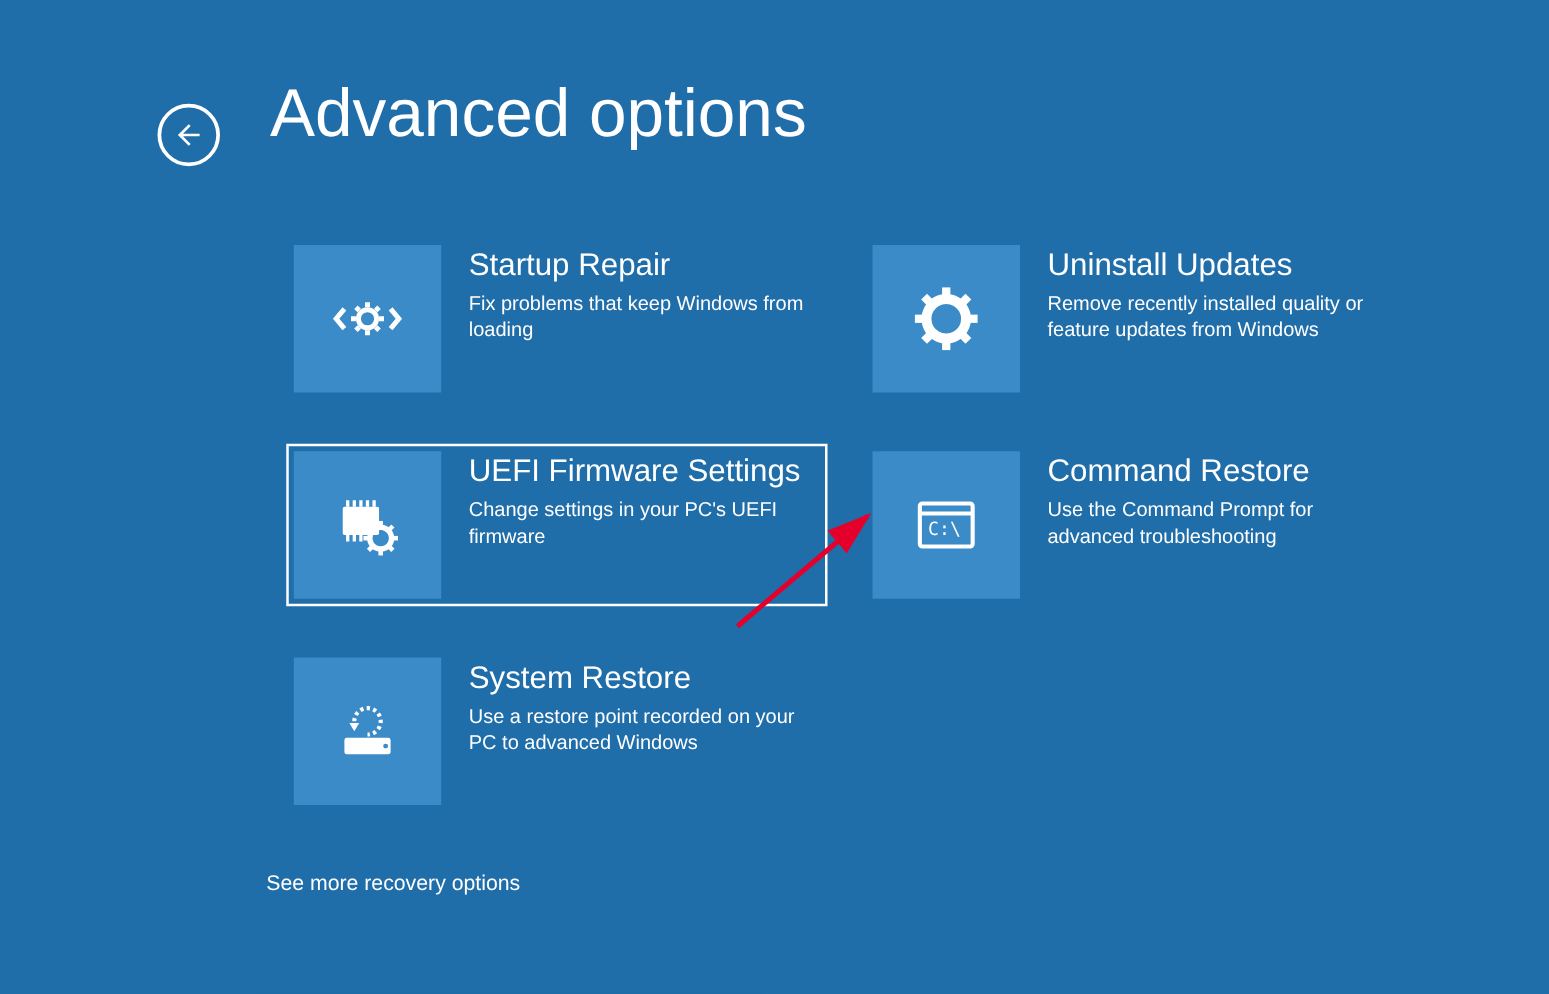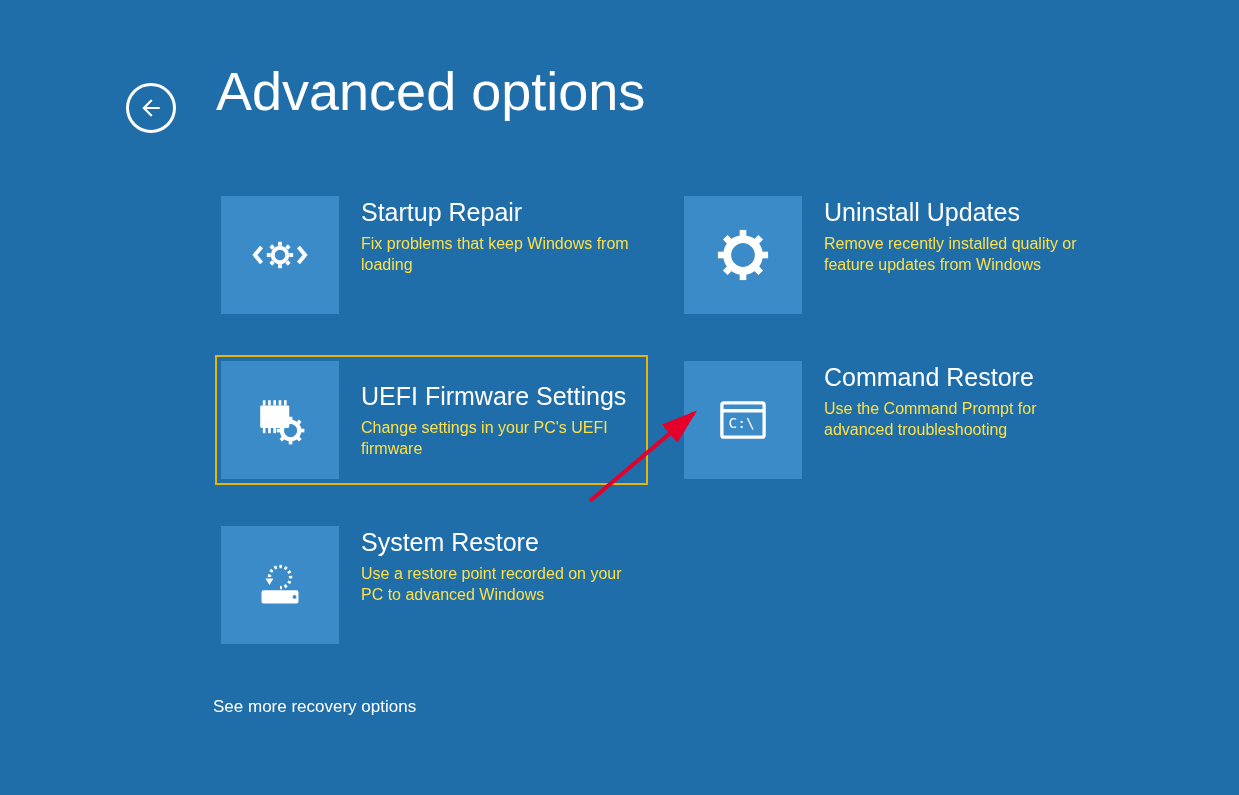--- a/index.html
+++ b/index.html
@@ -1,27 +1,27 @@
 <!DOCTYPE html>
 <html><head>
 <meta charset="utf-8">
 <style>
   html,body{margin:0;padding:0;width:1239px;height:795px;background:#1f6da9;font-family:"Segoe UI Light","Segoe UI",Arial,sans-serif;color:#fff;overflow:hidden;}
   .container{position:relative;width:100%;height:100%;}
   .back-btn{position:absolute;left:126px;top:83px;width:44px;height:44px;border:3px solid #fff;border-radius:50%;display:flex;align-items:center;justify-content:center;cursor:pointer;}
   .back-btn svg{width:26px;height:26px;fill:#fff;}
   .title{position:absolute;left:216px;top:60px;font-size:54px;font-weight:300;letter-spacing:0px;}
-  .grid{position:absolute;left:215px;top:190px;width:896px;display:grid;grid-template-columns:1fr 1fr;column-gap:30px;row-gap:35px;}
+  .grid{position:absolute;left:229px;top:190px;width:896px;display:grid;grid-template-columns:1fr 1fr;column-gap:30px;row-gap:35px;}
   .tile{display:flex;align-items:flex-start;gap:22px;padding:4px;cursor:pointer;border:2px solid transparent;}
-  .tile.focused{border:2px solid #eab308;align-items:center;}
+  .tile.focused{border:2px solid #ffffff;}
   .tile-icon{width:118px;height:118px;flex:0 0 118px;background:#3a8bc7;display:flex;align-items:center;justify-content:center;}
   .tile-icon svg{width:66px;height:66px;fill:#fff;}
   .tile-text{flex:1;padding-top:2px;}
   .tile-title{font-size:25px;font-weight:300;margin:0 0 6px 0;line-height:1.15;}
-  .tile-desc{font-size:16px;font-weight:400;margin:0;color:#fde047;line-height:1.35;max-width:270px;}
+  .tile-desc{font-size:16px;font-weight:400;margin:0;color:#ffffff;line-height:1.35;max-width:270px;}
   .more-link{position:absolute;left:213px;top:697px;font-size:17px;font-weight:300;cursor:pointer;}
   .arrow-annot{position:absolute;left:582px;top:405px;pointer-events:none;}
 </style>
 </head>
 <body>
 
 <div class="container">
 
   <div class="back-btn">
     <svg viewBox="0 0 24 24">

